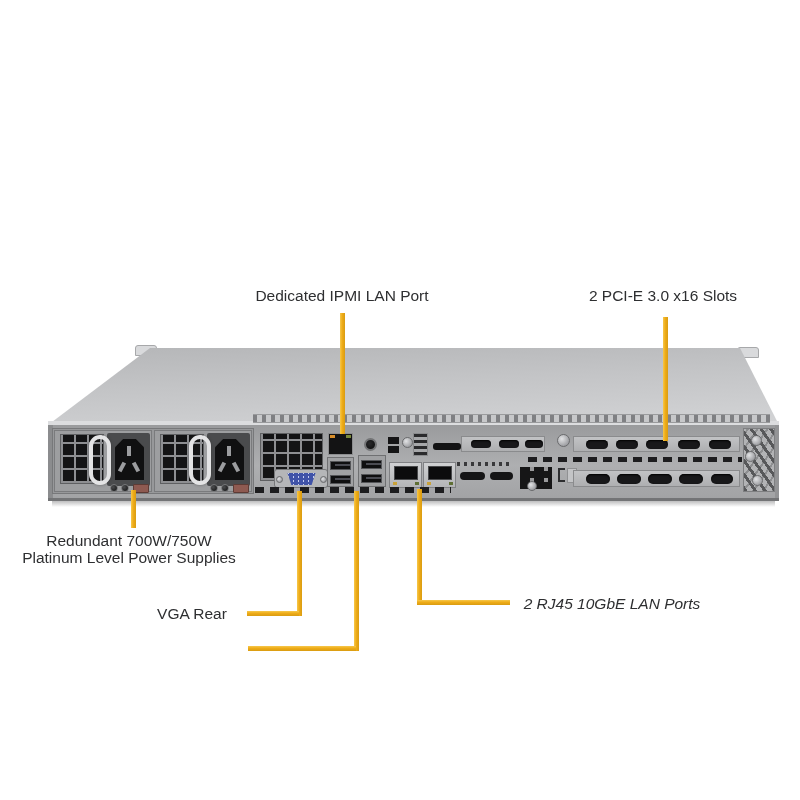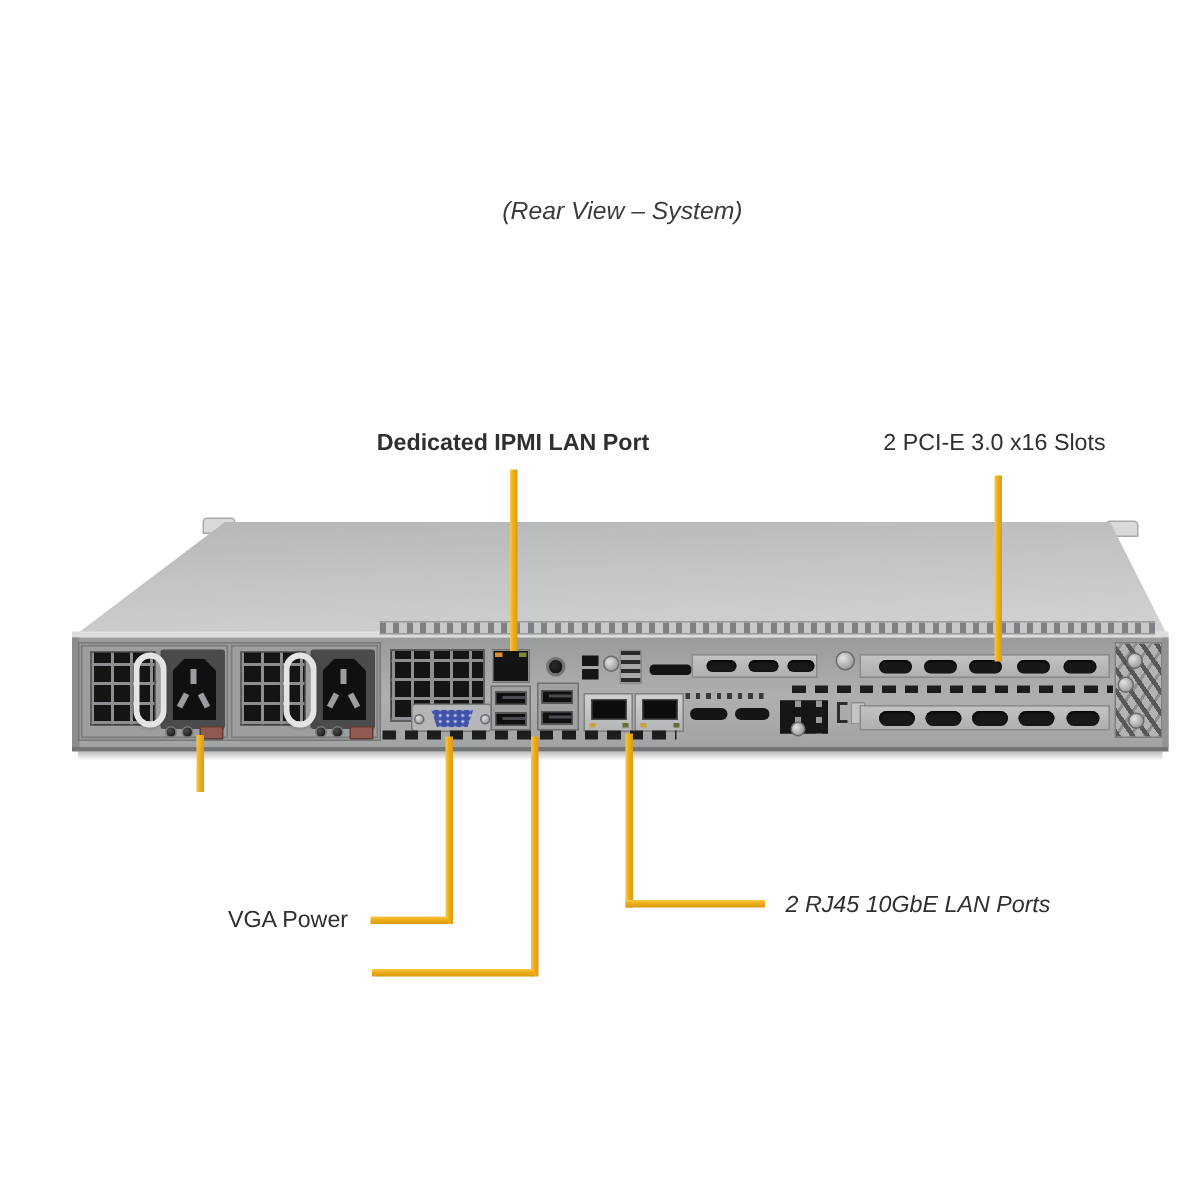--- a/index.html
+++ b/index.html
@@ -35,23 +35,22 @@
   .lanhole{position:absolute;left:4px;top:3px;width:24px;height:14px;background:#0c0c0d;
            border:1px solid #48494b;box-sizing:border-box;}
   .led{position:absolute;border-radius:50%;background:radial-gradient(circle at 35% 35%,#4c4d4f,#0b0b0c);
        border:1px solid #77787a;box-sizing:border-box;}
 </style>
 </head>
 <body>
 
 <div class="canvas">
 
-  <div class="title" style="left:265px;top:132px;width:300px;">(Rear View – System)</div>
-
-  <div class="lbl" style="left:192px;top:287px;width:300px;font-weight:bold;">Dedicated IPMI LAN Port</div>
+
+  <div class="lbl" style="left:192px;top:287px;width:300px;">Dedicated IPMI LAN Port</div>
   <div class="lbl" style="left:513px;top:287px;width:300px;">2 PCI-E 3.0 x16 Slots</div>
 
   <div class="abs" style="left:48px;top:344px;width:731px;height:163px;">
 
     <div class="abs" style="left:87px;top:1px;width:20px;height:9px;background:#d9dadc;border:1px solid #a7a8aa;border-radius:3px 3px 0 0;z-index:0;"></div>
     <div class="abs" style="left:689px;top:3px;width:20px;height:9px;background:#d9dadc;border:1px solid #a7a8aa;border-radius:3px 3px 0 0;z-index:0;"></div>
 
     <div class="abs" style="left:0;top:0;width:731px;height:81px;z-index:1;
          clip-path:polygon(102px 4px,692px 4px,731px 81px,0px 81px);
          background:linear-gradient(178deg,#b4b5b7 0%,#c3c4c6 45%,#d3d4d6 100%);"></div>
@@ -208,16 +207,20 @@
   <div class="cline" style="left:340px;top:313px;width:5px;height:121px;z-index:10;"></div>
   <div class="cline" style="left:663px;top:317px;width:5px;height:124px;z-index:10;"></div>
   <div class="cline" style="left:131px;top:490px;width:5px;height:38px;z-index:10;"></div>
   <div class="cline" style="left:297px;top:491px;width:5px;height:125px;z-index:10;"></div>
   <div class="clineh" style="left:247px;top:611px;width:52px;height:5px;z-index:10;"></div>
   <div class="cline" style="left:354px;top:491px;width:5px;height:160px;z-index:10;"></div>
   <div class="clineh" style="left:248px;top:646px;width:108px;height:5px;z-index:10;"></div>
   <div class="cline" style="left:417px;top:489px;width:5px;height:116px;z-index:10;"></div>
   <div class="clineh" style="left:417px;top:600px;width:93px;height:5px;z-index:10;"></div>
 
-  <div class="lbl" style="left:92px;top:605px;width:200px;">VGA Power</div>
+  <div class="lbl" style="left:9px;top:532px;width:240px;">
+    <div>Redundant 700W/750W</div>
+    <div>Platinum Level Power Supplies</div>
+  </div>
+  <div class="lbl" style="left:92px;top:605px;width:200px;">VGA Rear</div>
   <div class="lbl" style="left:512px;top:595px;width:200px;font-style:italic;">2 RJ45 10GbE LAN Ports</div>
 
 </div>
 
 </body></html>

